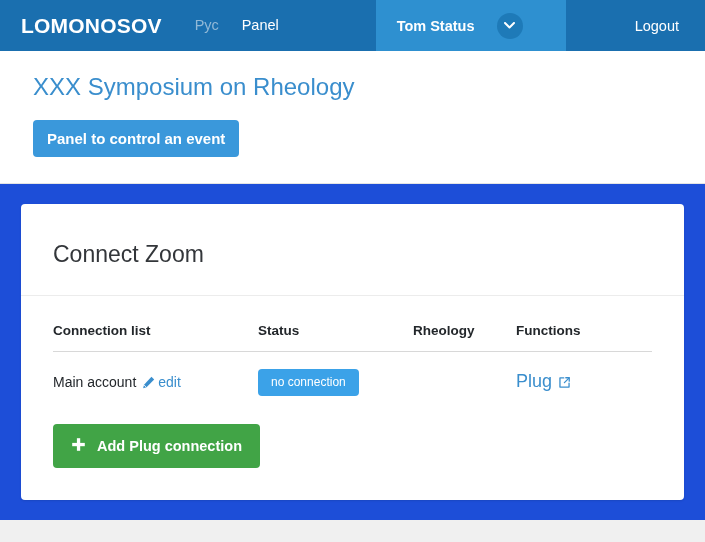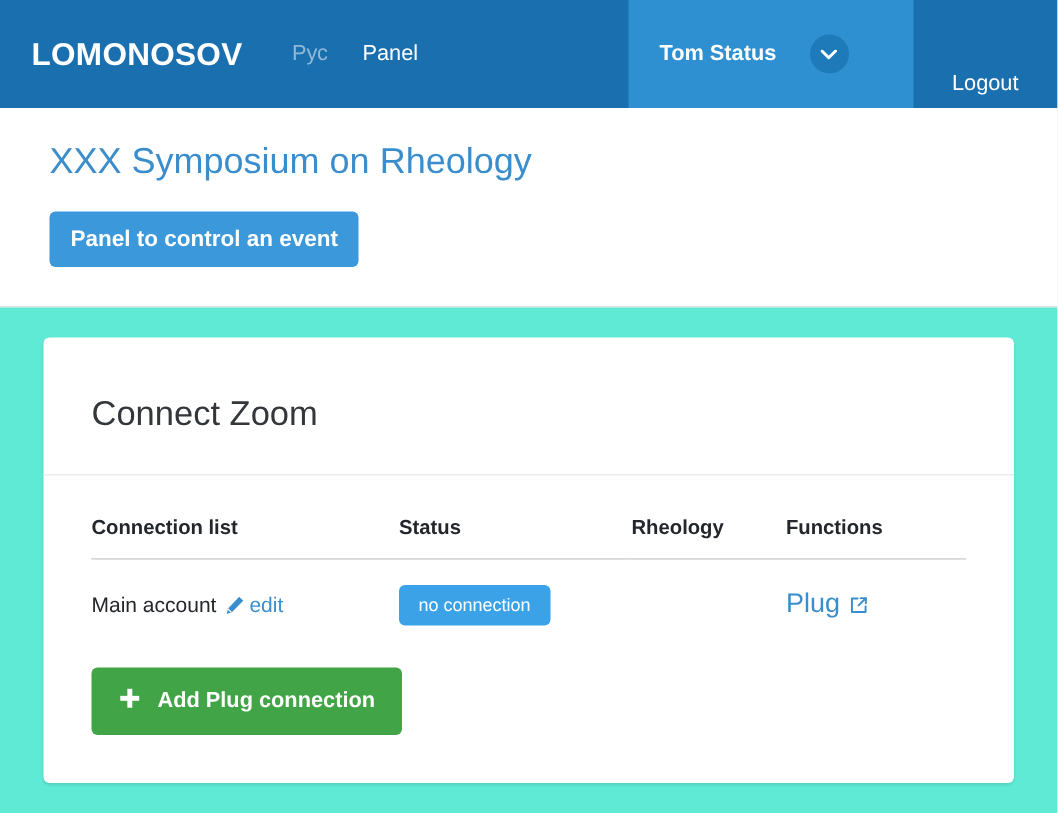--- a/index.html
+++ b/index.html
@@ -7,24 +7,25 @@
     margin: 0; padding: 0;
     width: 705px; height: 542px;
     background: #f0f0f0;
     font-family: "Liberation Sans", sans-serif;
     -webkit-font-smoothing: antialiased;
   }
 
   
   .navbar {
     position: relative;
-    height: 72px;
+    height: 51px;
     background: #1a6faf;
     display: flex;
     align-items: stretch;
+    gap: 43px;
   }
   .nav-left {
     display: flex;
     align-items: center;
     flex: 1 1 auto;
     padding-left: 21px;
   }
   .brand {
     color: #ffffff;
     font-size: 21px;
@@ -67,23 +68,23 @@
     background: #1e7ab8;
     display: flex;
     align-items: center;
     justify-content: center;
     flex: 0 0 auto;
   }
   .caret-circle svg { display: block; }
 
   .nav-logout {
     display: flex;
-    align-items: flex-end;
+    align-items: center;
     justify-content: center;
-    padding: 8px 26px;
+    padding: 0 26px;
     flex: 0 0 auto;
   }
   .logout-link {
     color: #ffffff;
     font-size: 14.5px;
     text-decoration: none;
     white-space: nowrap;
   }
 
   
@@ -110,22 +111,22 @@
     font-family: "Liberation Sans", sans-serif;
     font-size: 15px;
     font-weight: bold;
     padding: 11px 14px;
     cursor: pointer;
     line-height: 1;
   }
 
   
   .body-area {
-    background: #5eead4;
-    padding: 20px 29px;
+    background: #1d4ed8;
+    padding: 20px 21px;
   }
   .card {
     background: #ffffff;
     border-radius: 4px;
     box-shadow: 0 1px 2px rgba(0,0,0,0.10);
     padding: 0 32px 32px 32px;
     min-height: 289px;
   }
   .card-title {
     margin: 0;

